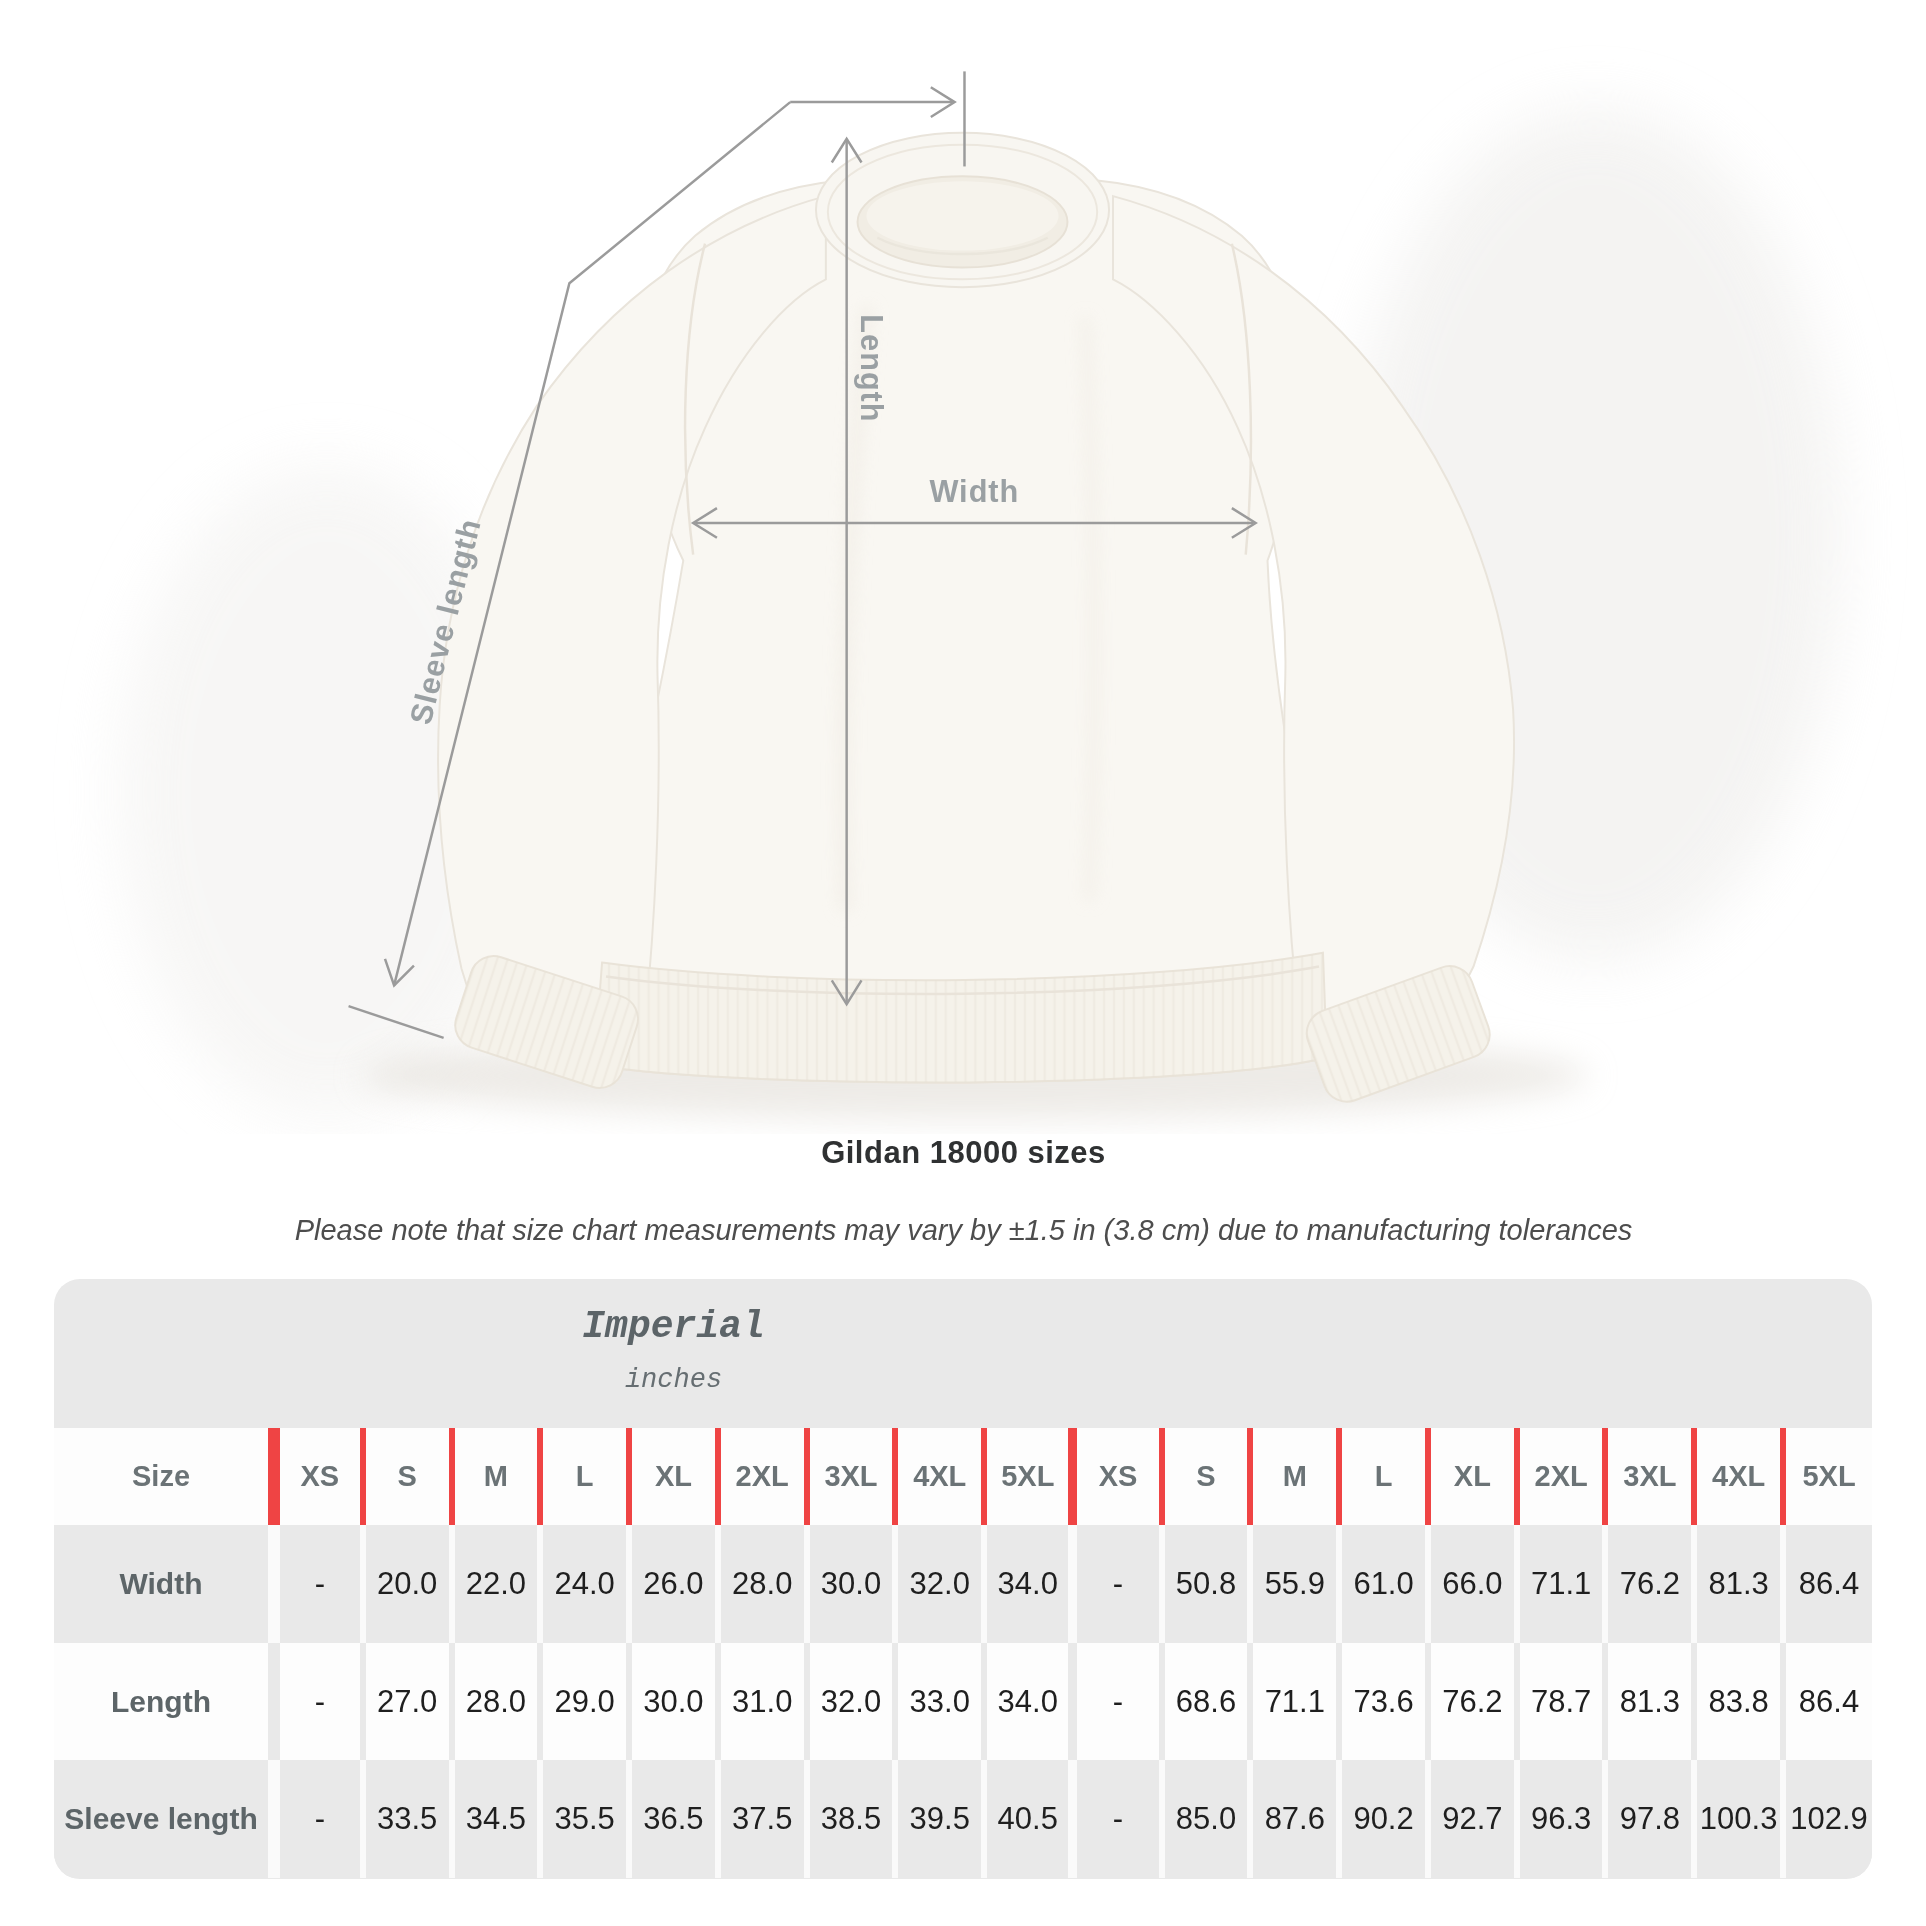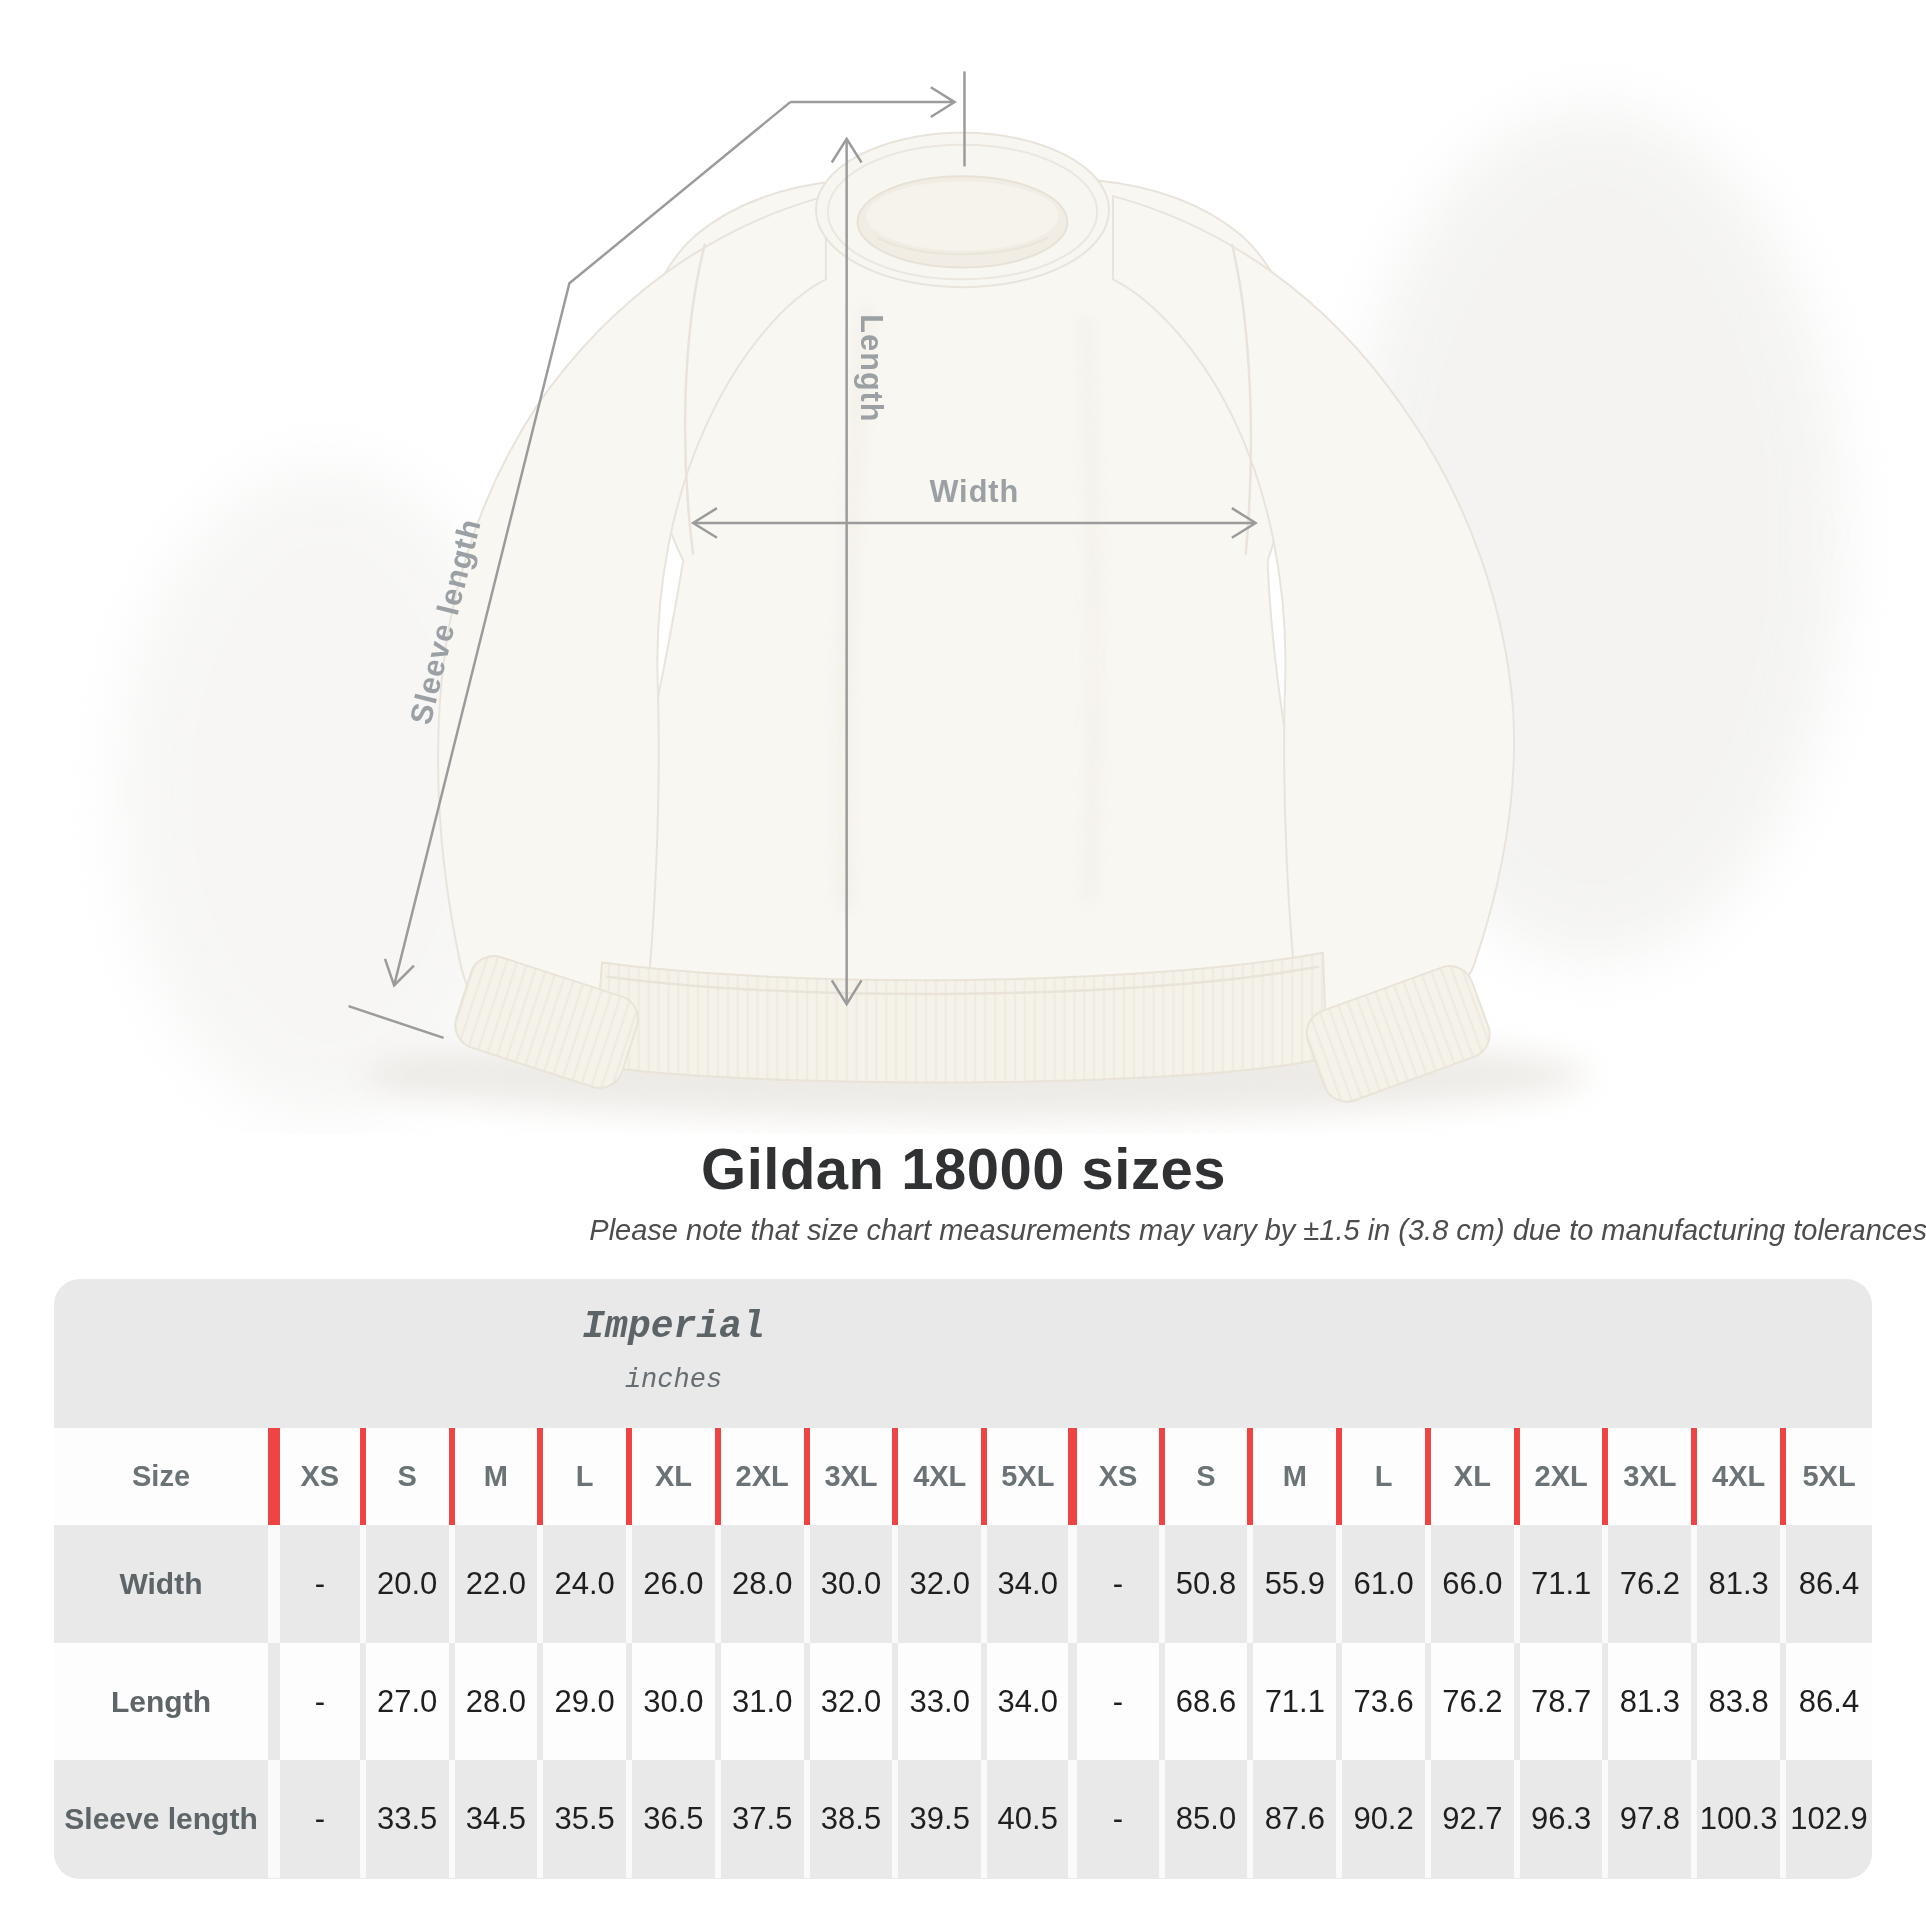--- a/index.html
+++ b/index.html
@@ -3,24 +3,24 @@
 <meta charset="utf-8">
 <style>
   html,body{margin:0;padding:0;background:#ffffff;}
   .canvas{
     position:relative;width:1927px;height:1927px;background:#ffffff;
     font-family:"Liberation Sans",sans-serif;overflow:hidden;
   }
   svg.diagram{position:absolute;top:0;left:0;display:block;}
   .page-title{
     position:absolute;top:1135px;left:0;width:100%;text-align:center;
-    font-size:58px;font-weight:700;color:#2f3132;letter-spacing:0.5px;
+    font-size:31px;font-weight:700;color:#2f3132;letter-spacing:0.5px;
   }
   .page-note{
-    position:absolute;top:1214px;left:0;width:100%;text-align:right;
+    position:absolute;top:1214px;left:0;width:100%;text-align:center;
     font-size:29px;font-style:italic;color:#4d4d4d;
   }
   .table-wrap{
     position:absolute;top:1279px;left:54px;width:1818px;height:600px;
     background:#e9e9e9;border-radius:26px;overflow:hidden;
   }
   .units-band{position:relative;height:149px;font-family:Liberation Mono, monospace;}
   .unit{position:absolute;top:0;height:149px;text-align:center;}
   .unit.imperial{left:220px;width:799px;}
   .unit.metric{left:1019px;width:799px;}

